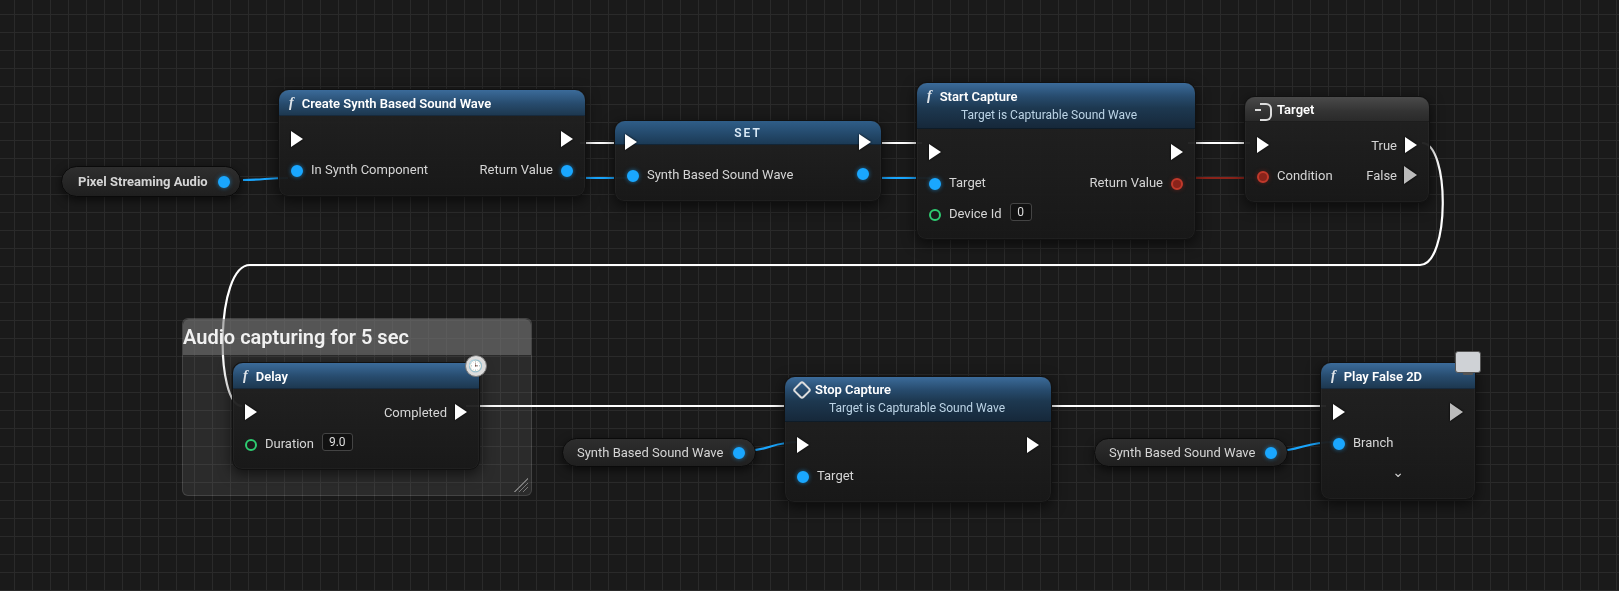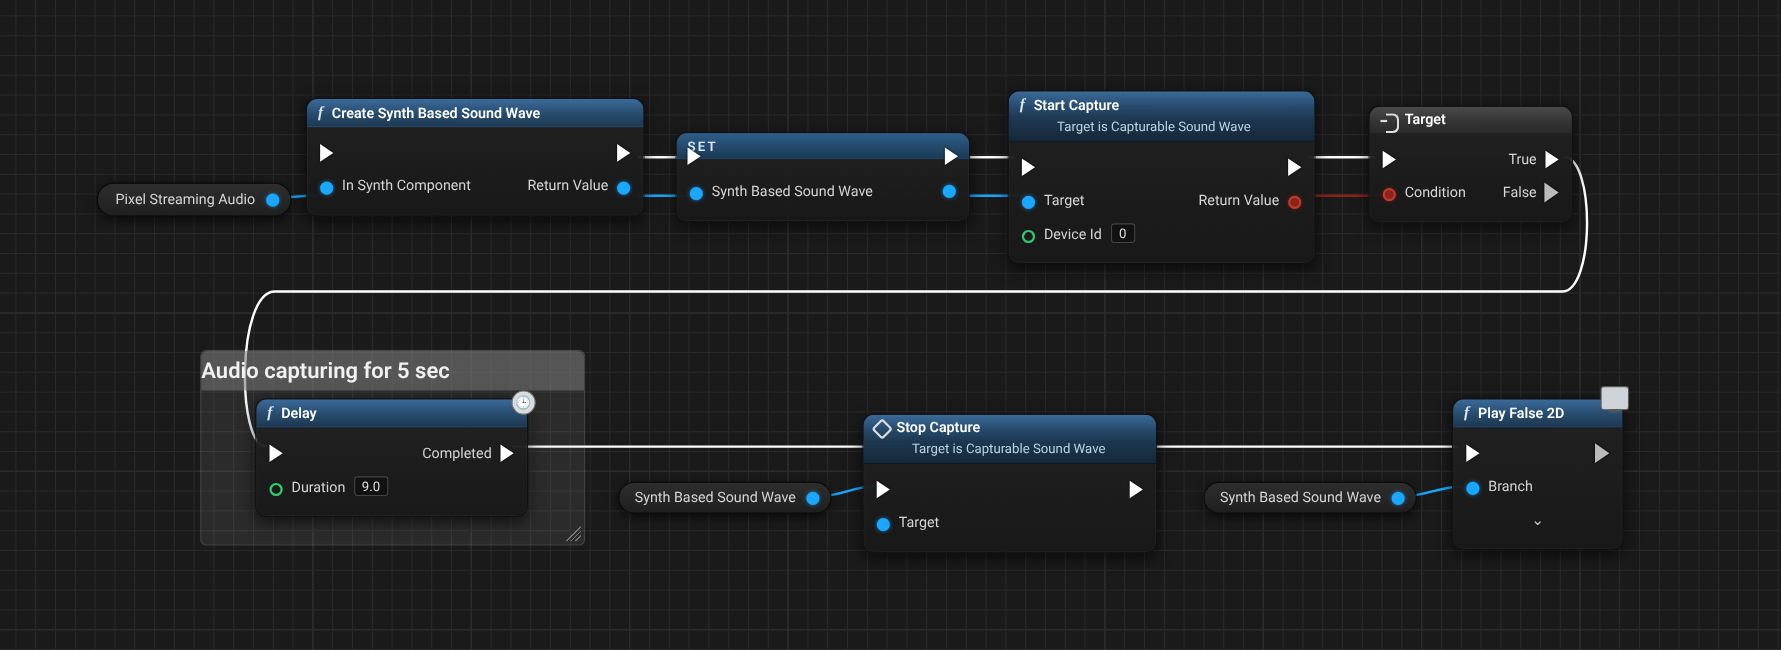--- a/index.html
+++ b/index.html
@@ -171,21 +171,21 @@
 
   <path d="M466,406 C620,406 640,406 790,406" stroke="#fff" stroke-width="2.2" fill="none"></path>
 
   <path d="M743,451 C770,451 770,442 800,442" stroke="#1aa7ff" stroke-width="2.2" fill="none"></path>
 
   <path d="M1040,406 C1180,406 1200,406 1326,406" stroke="#fff" stroke-width="2.2" fill="none"></path>
 
   <path d="M1275,451 C1300,451 1305,442 1334,442" stroke="#1aa7ff" stroke-width="2.2" fill="none"></path>
 </svg>
 
-<div class="varpill" style="left:88px; top:166px;">
+<div class="varpill" style="left:61px; top:166px;font-weight:bold;">
   <span class="lbl">Pixel Streaming Audio</span>
   <span class="pin blue"></span>
 </div>
 
 <div class="node" style="left:278px; top:89px; width:308px;">
   <div class="hdr">
     <span class="fn-icon">f</span>
     <span>Create Synth Based Sound Wave</span>
   </div>
   <div class="body">
@@ -204,21 +204,21 @@
       </div>
       <div class="right">
         <span class="lbl">Return Value</span>
         <span class="pin blue"></span>
       </div>
     </div>
   </div>
 </div>
 
 <div class="node" style="left:614px; top:120px; width:268px;">
-  <div class="hdr" style="background:linear-gradient(180deg,#2f5d88,#1b3a55);">
+  <div class="hdr" style="justify-content:center; background:linear-gradient(180deg,#2f5d88,#1b3a55);">
     <span style="letter-spacing:2px; font-size:12px; color:#d9e9f6;">SET</span>
   </div>
   <div class="body" style="padding-top:2px;">
     <div class="row" style="position:absolute; top:6px; left:10px; right:10px;">
       <div class="left">
           <span class="exec"></span>
         </div>
       <div class="right">
           <span class="exec"></span>
         </div>

